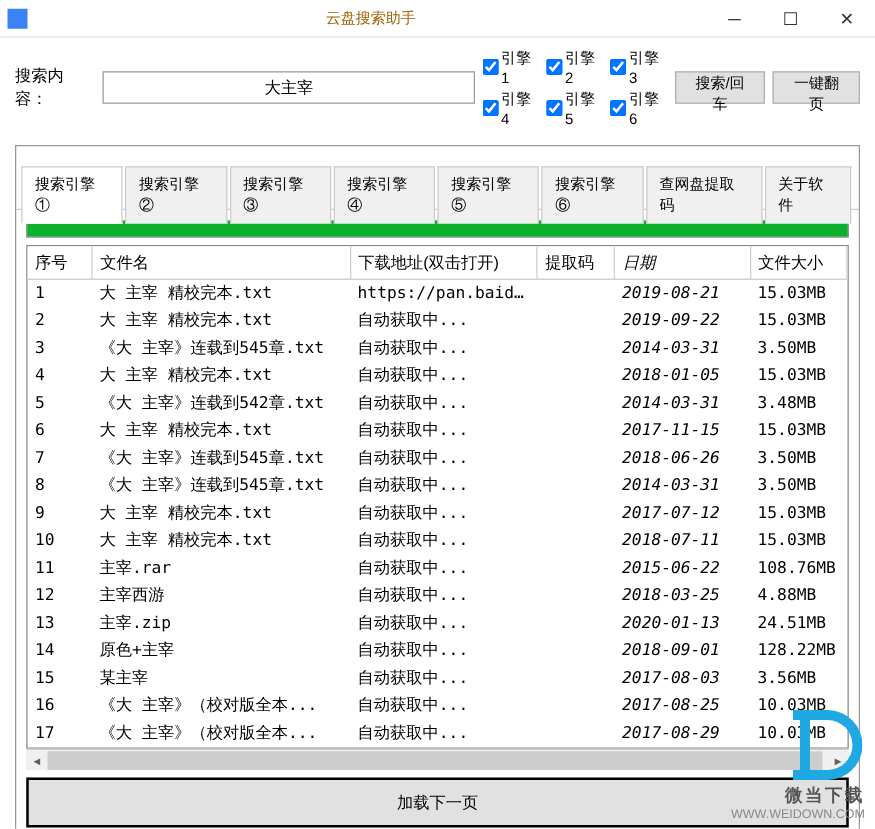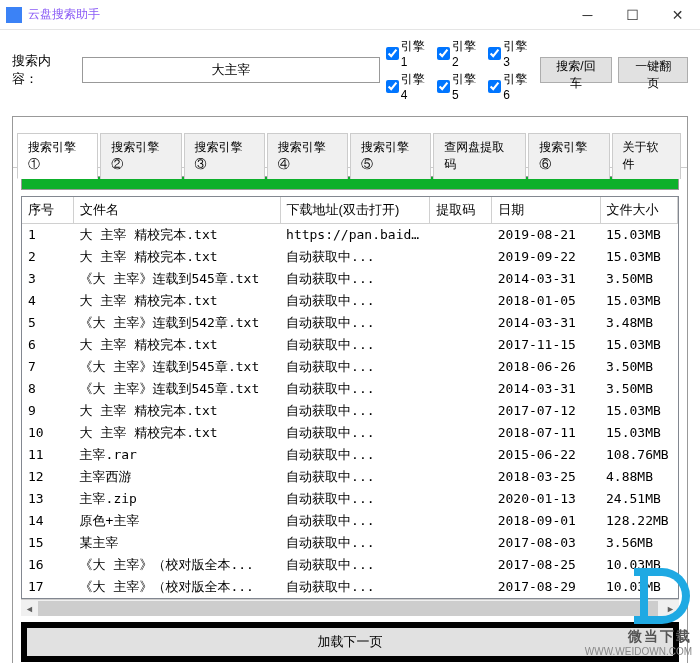--- a/index.html
+++ b/index.html
@@ -19,21 +19,21 @@
       display: flex;
       align-items: center;
       padding-left: 6px;
     }
     .app-icon {
       width: 16px; height: 16px;
       background: #3b82f6;
       margin-right: 6px;
       display: inline-block;
     }
-    .title-text { flex: 1; color: #8b5cf6; }
+    .title-text { flex: 1; color: #a16207; text-align: center; }
     .win-controls { display: flex; }
     .win-btn {
       width: 45px; height: 30px;
       display: flex; align-items: center; justify-content: center;
       color: #333; font-size: 14px;
       cursor: pointer;
     }
 
     .search-bar {
       display: flex;
@@ -134,21 +134,21 @@
       overflow: hidden;
       text-overflow: ellipsis;
       font-family: SimSun, monospace;
       font-size: 13px;
       line-height: 18px;
     }
     .col-no { width: 50px; }
     .col-name { width: 200px; max-width: 200px; }
     .col-url { width: 145px; max-width: 145px; }
     .col-code { width: 60px; margin-top: 16px; }
-    .col-date { width: 105px; }
+    .col-date { width: 105px; font-style: italic; }
     .col-size { width: 75px; }
     .hscroll {
       height: 17px;
       background: #f0f0f0;
       border-top: 1px solid #ccc;
       position: relative;
     }
     .hscroll-thumb {
       position: absolute;
       left: 17px; top: 1px;
@@ -161,21 +161,21 @@
       width: 17px; height: 17px;
       display: flex; align-items:center; justify-content:center;
       font-size: 9px; color: #606060;
     }
     .hscroll-arrow.left { left:0; }
     .hscroll-arrow.right { right:0; }
 
     .load-more {
       margin-top: 6px;
       height: 40px;
-      border: 6px solid #000000;
+      border: 2px solid #000000;
       background: #e1e1e1;
       display: flex;
       align-items: center;
       justify-content: center;
       cursor: pointer;
       font-size: 13px;
     }
 
     .watermark {
       position: absolute;
@@ -252,22 +252,22 @@
   <button class="btn">一键翻页</button>
 </div>
 
 <div class="content-area">
   <div class="tabs" id="tabs-row">
       <div class="tab active">搜索引擎①</div>
       <div class="tab">搜索引擎②</div>
       <div class="tab">搜索引擎③</div>
       <div class="tab">搜索引擎④</div>
       <div class="tab">搜索引擎⑤</div>
+      <div class="tab">搜索引擎⑥</div>
       <div class="tab">查网盘提取码</div>
-      <div class="tab">搜索引擎⑥</div>
       <div class="tab">关于软件</div>
     </div>
   <div class="tab-body">
     <div class="progress-bar"></div>
     <div class="table-wrap">
       <table class="table">
         <thead>
           <tr>
             <th class="col-no">序号</th>
             <th class="col-name">文件名</th>

